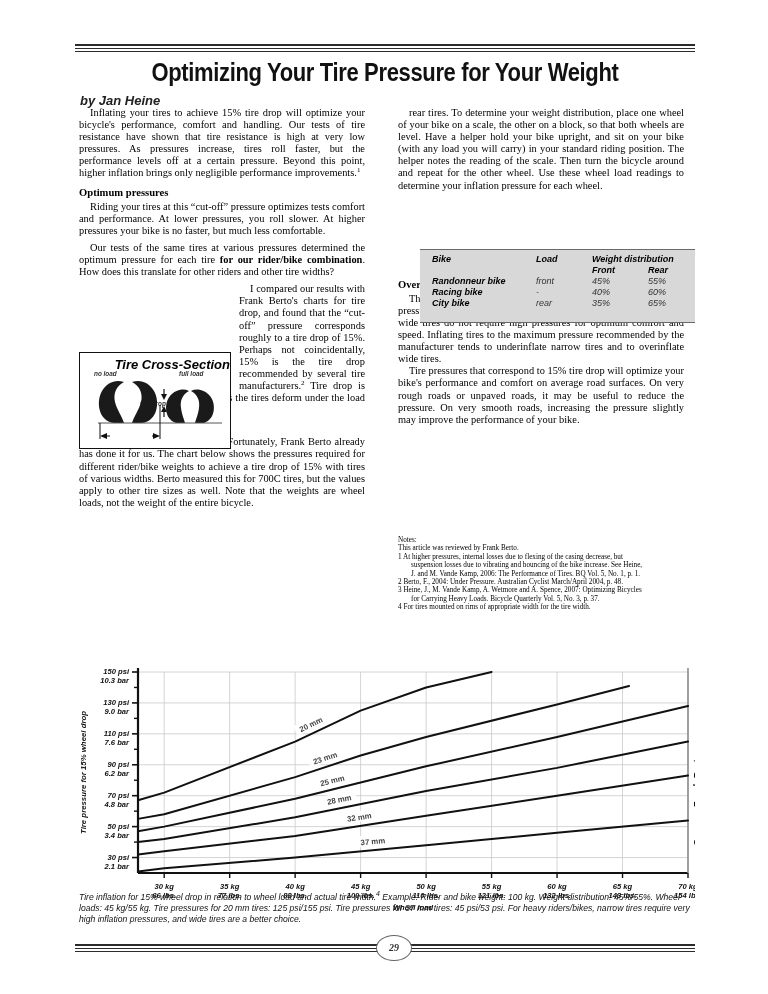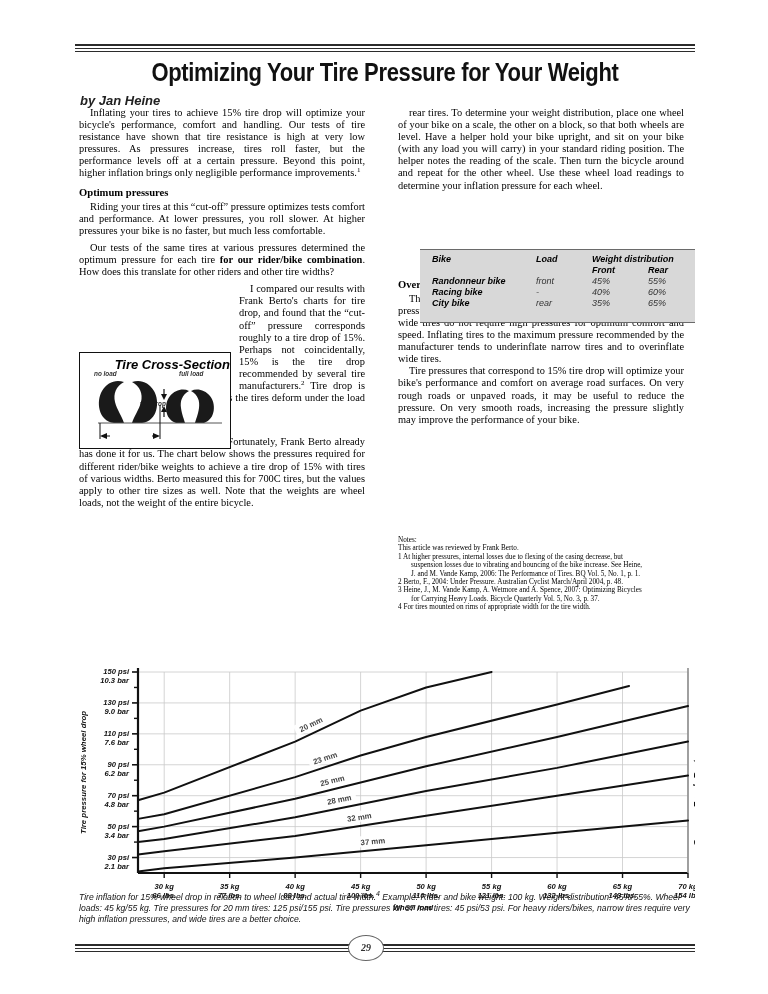--- a/index.html
+++ b/index.html
@@ -98,21 +98,21 @@
   .caption{
     position:absolute;left:79px;top:892px;width:612px;
     font-family:"Liberation Sans", sans-serif;
     font-style:italic;font-size:8.6px;line-height:11.2px;text-align:left;color:#111;
   }
 
   
   .botrules{position:absolute;left:75px;top:944px;width:620px;}
   .botrules .r{background:#2b2b2b;}
   .pageno{
-    position:absolute;left:348px;top:935px;width:34px;height:24px;border-radius:50%;
+    position:absolute;left:376px;top:935px;width:34px;height:24px;border-radius:50%;
     background:#fff;border:1px solid #666;
     font-family:"Liberation Serif", serif;font-style:italic;font-weight:bold;
     font-size:10px;color:#333;text-align:center;line-height:24px;
   }
 </style>
 </head>
 <body>
 
 <div class="page">
 

